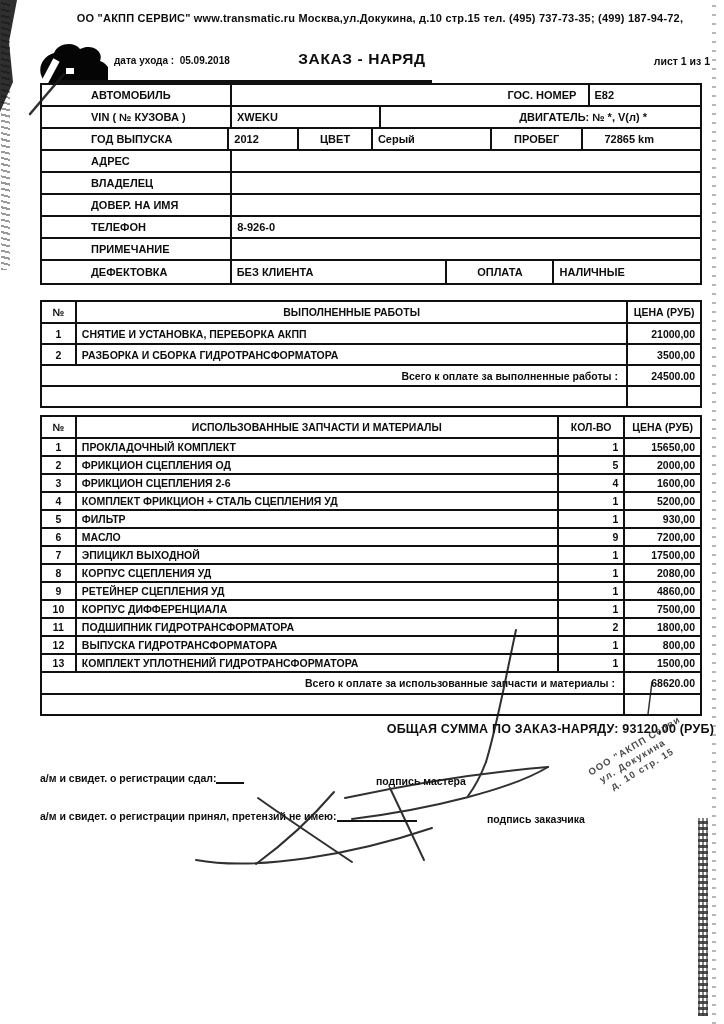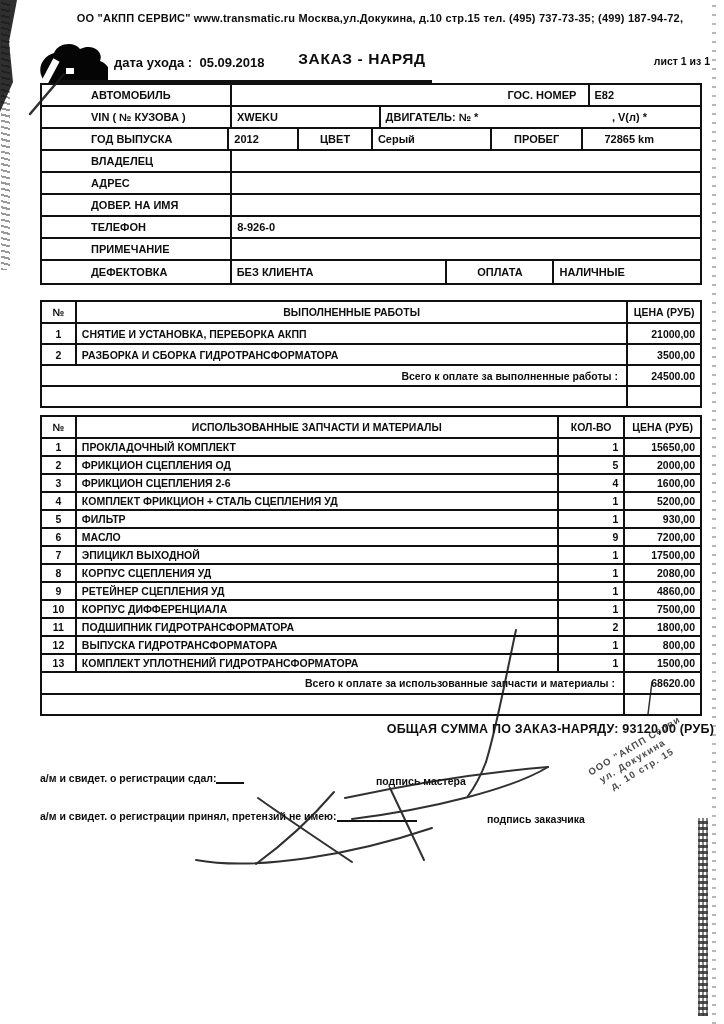--- a/index.html
+++ b/index.html
@@ -4,21 +4,21 @@
 <style>
   html,body{margin:0;padding:0;background:#e8e8e8;}
   .page{
     position:relative;width:724px;height:1024px;margin:0 auto;
     background:#ffffff;overflow:hidden;
     font-family:"Liberation Sans",sans-serif;font-weight:700;color:#0d0d0d;
   }
   .abs{position:absolute;}
   
   .company-line{top:12px;left:62px;right:26px;text-align:center;font-size:11px;letter-spacing:.2px;white-space:nowrap;}
-  .date-line{top:55px;left:114px;font-size:13px;}
+  .date-line{top:55px;left:114px;font-size:10px;}
   .doc-title{top:50px;left:0;right:0;text-align:center;font-size:15.5px;letter-spacing:.6px;}
   .sheet-no{top:55px;right:14px;font-size:10.5px;}
   .header-rule{top:80px;left:58px;width:374px;height:3px;background:#111;}
   
   .tbl{position:absolute;left:40px;width:662px;border:2.5px solid #101010;box-sizing:border-box;background:#fff;}
   .tr{display:flex;border-bottom:2px solid #101010;box-sizing:border-box;}
   .tr:last-child{border-bottom:none;}
   .td{display:flex;align-items:center;border-right:2px solid #101010;box-sizing:border-box;
       padding:0 5px;font-size:11px;white-space:nowrap;overflow:hidden;}
   .td:last-child{border-right:none;}
@@ -88,39 +88,39 @@
   <div class="tbl veh">
     <div class="tr">
       <div class="td lab">АВТОМОБИЛЬ</div>
       <div class="td" style="width:286px;margin-top:45px;">КИА СОРЕНТО</div>
       <div class="td ctr" style="width:100px;">ГОС. НОМЕР</div>
       <div class="td" style="width:119px;">Е82</div>
     </div>
     <div class="tr">
       <div class="td lab">VIN ( № КУЗОВА )</div>
       <div class="td" style="width:160px;">XWEKU</div>
-      <div class="td" style="width:345px;justify-content:space-between;">
+      <div class="td" style="width:345px;justify-content:flex-end;">
         <span>ДВИГАТЕЛЬ: №  *</span>
         <span style="margin-right:48px;">, V(л)  *</span>
       </div>
     </div>
     <div class="tr">
       <div class="td lab">ГОД ВЫПУСКА</div>
       <div class="td" style="width:76px;">2012</div>
       <div class="td ctr" style="width:80px;">ЦВЕТ</div>
       <div class="td" style="width:130px;">Серый</div>
       <div class="td ctr" style="width:100px;">ПРОБЕГ</div>
       <div class="td" style="width:119px;padding-left:14px;margin-left:7px;">72865 km</div>
     </div>
     <div class="tr">
+      <div class="td lab">АДРЕС</div>
+      <div class="td" style="width:505px;"></div>
+    </div>
+    <div class="tr">
       <div class="td lab">ВЛАДЕЛЕЦ</div>
-      <div class="td" style="width:505px;"></div>
-    </div>
-    <div class="tr">
-      <div class="td lab">АДРЕС</div>
       <div class="td" style="width:505px;"></div>
     </div>
     <div class="tr">
       <div class="td lab">ДОВЕР. НА ИМЯ</div>
       <div class="td" style="width:505px;"></div>
     </div>
     <div class="tr">
       <div class="td lab">ТЕЛЕФОН</div>
       <div class="td" style="width:505px;">8-926-0</div>
     </div>

